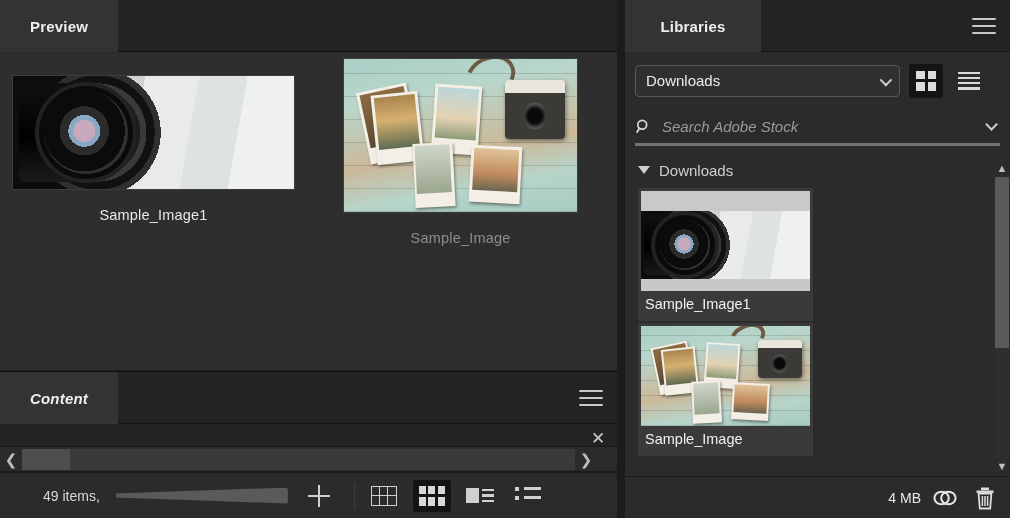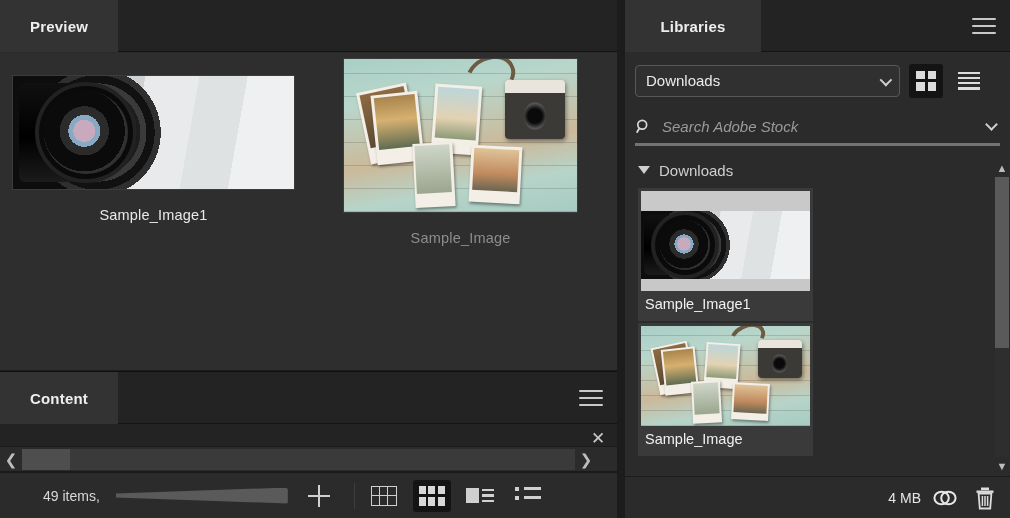--- a/index.html
+++ b/index.html
@@ -56,21 +56,21 @@
   }
   .cap-selected { color: #e9e9e9; }
   .cap-dim { color: #8d8d8d; }
 
   
   #content-panel {
     position: absolute; left: 0; top: 371px; width: 617px; height: 147px;
     background: #232323;
     border-top: 1px solid #111;
   }
-  #content-tabbar { height: 52px; }
+  #content-tabbar { height: 52px; font-style: italic; }
   #content-close {
     position: absolute; right: 8px; top: 56px;
     width: 22px; height: 22px;
     color: #c9c9c9; font-size: 17px; line-height: 22px; text-align: center;
   }
   #content-hscroll {
     position: absolute; left: 0; right: 0; top: 74px; height: 26px;
     background: #2b2b2b;
     border-top: 1px solid #1a1a1a;
     border-bottom: 1px solid #1a1a1a;

